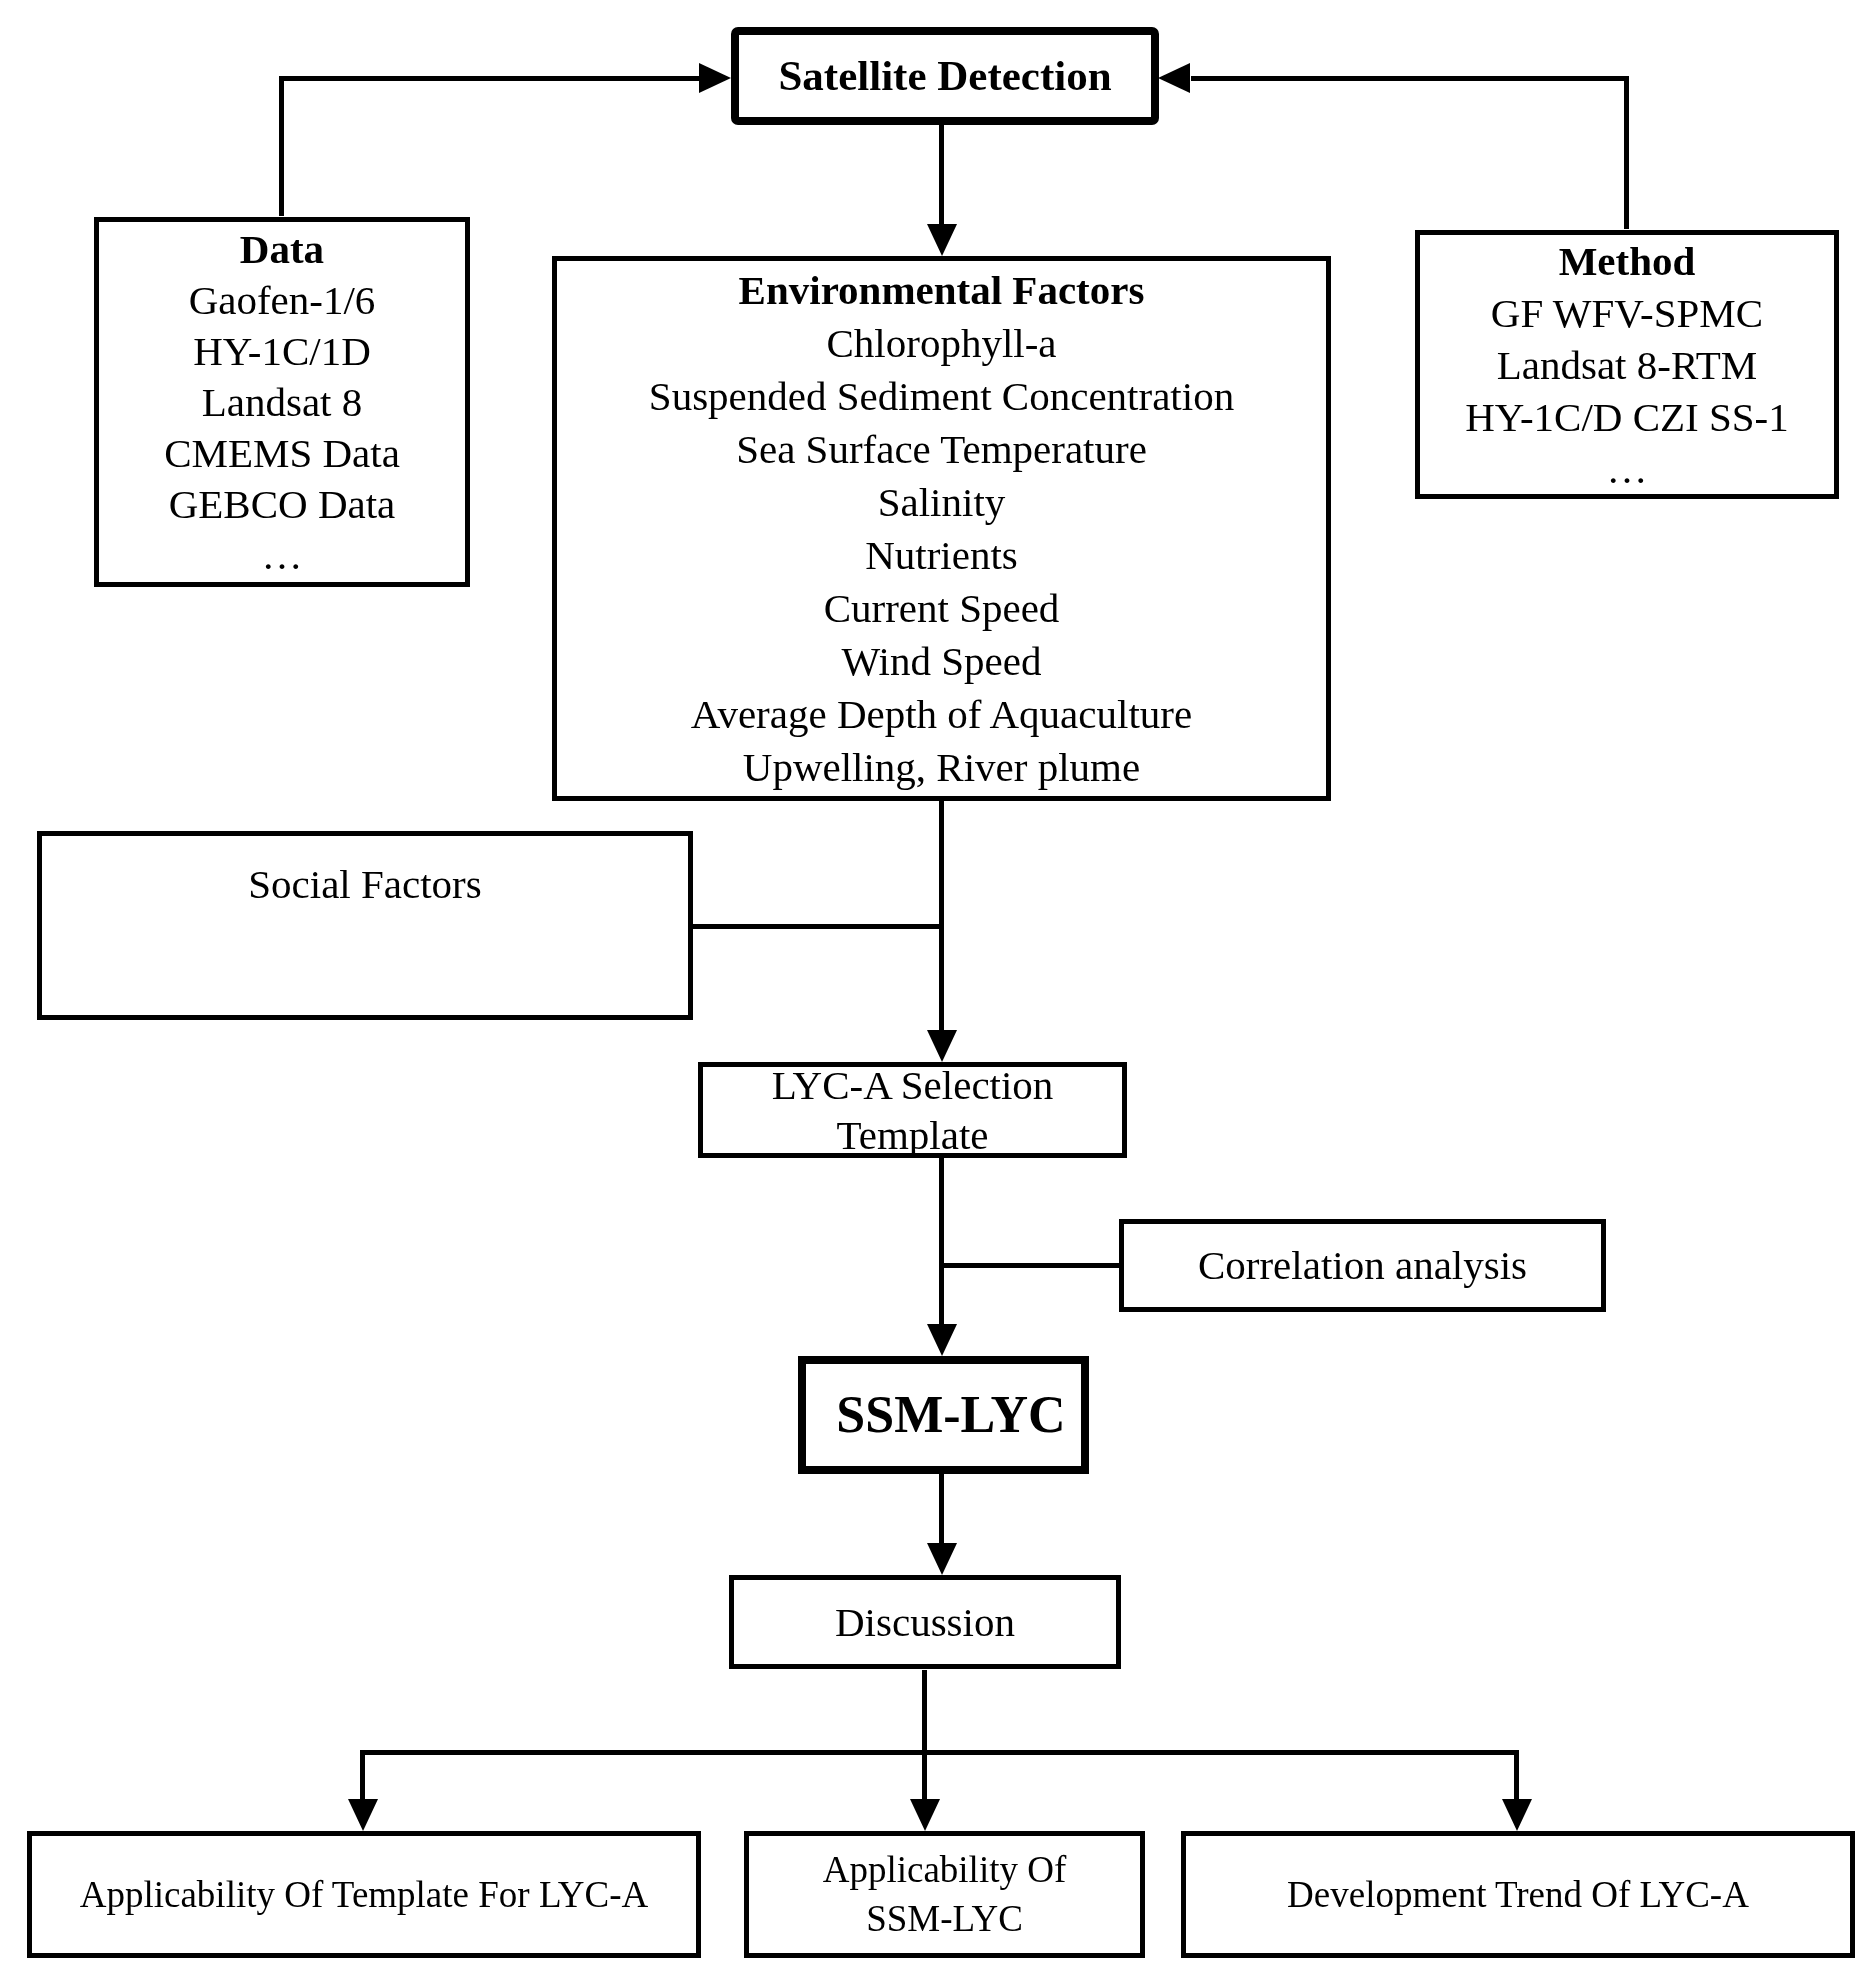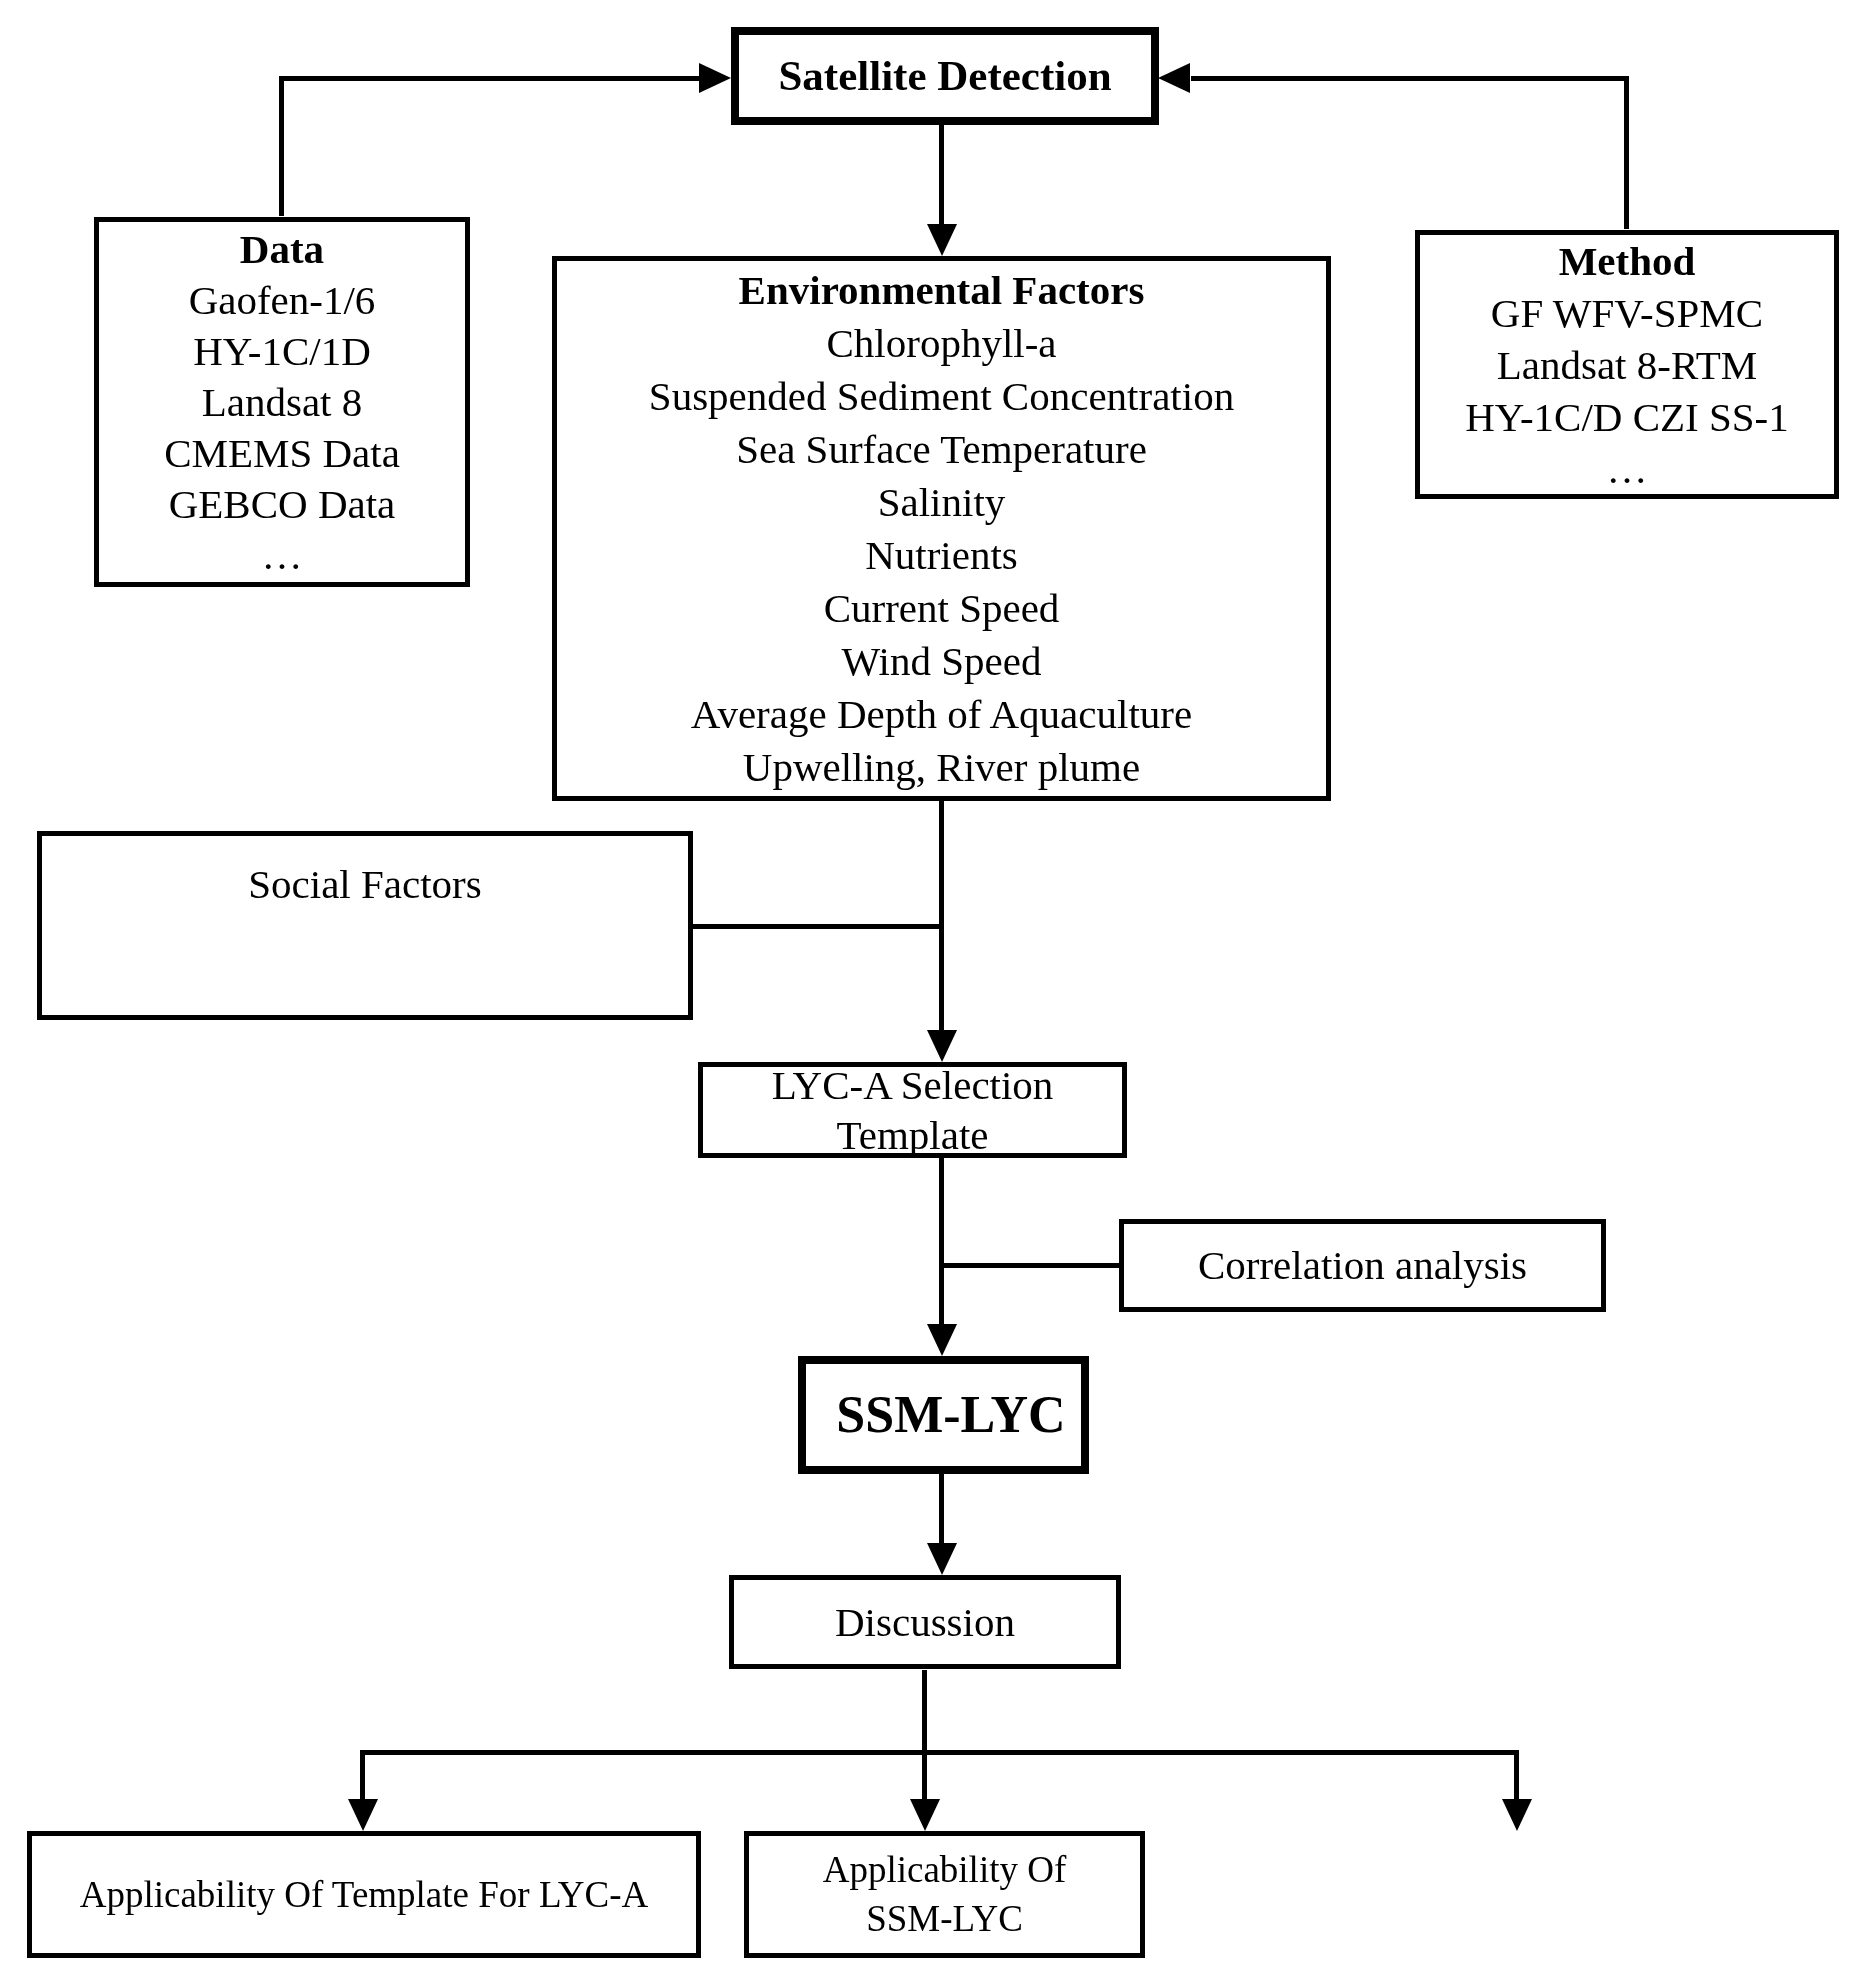--- a/index.html
+++ b/index.html
@@ -18,21 +18,21 @@
   .list{display:flex;flex-direction:column;align-items:center;justify-content:center;width:100%;}
   .line57{line-height:51px;}
   .line58{line-height:52px;}
   .line59{line-height:53px;}
   .hline,.vline{position:absolute;background:#000;}
   .arr{position:absolute;width:0;height:0;}
   .arr.down{border-left:15px solid transparent;border-right:15px solid transparent;border-top:32px solid #000;}
   .arr.right{border-top:15px solid transparent;border-bottom:15px solid transparent;border-left:32px solid #000;}
   .arr.left{border-top:15px solid transparent;border-bottom:15px solid transparent;border-right:32px solid #000;}
   
-  #satellite{left:731px;top:27px;width:428px;height:98px;font-size:43px;}
+  #satellite{left:731px;top:27px;width:428px;height:98px;font-size:43px;border-radius:7px;}
   #data-box{left:94px;top:217px;width:376px;height:370px;}
   #env-box{left:552px;top:256px;width:779px;height:545px;align-items:center;}
   #method-box{left:1415px;top:230px;width:424px;height:269px;}
   #factors-box{left:37px;top:831px;width:656px;height:189px;justify-content:space-between;padding:23px 0;}
   #template-box{left:698px;top:1062px;width:429px;height:96px;}
   #correlation-box{left:1119px;top:1219px;width:487px;height:93px;}
   #ssm-box{left:798px;top:1356px;width:291px;height:118px;font-size:52px;padding-left:15px;}
   #discussion-box{left:729px;top:1575px;width:392px;height:94px;}
   #bottom-left-box{left:27px;top:1831px;width:674px;height:127px;font-size:37px;}
   #bottom-mid-box{left:744px;top:1831px;width:401px;height:127px;font-size:37px;line-height:1.3;padding:0 33px;}
@@ -137,15 +137,18 @@
   </div>
 
   <div class="box" id="bottom-left-box">
     <span>Applicability Of Template For LYC-A</span>
   </div>
 
   <div class="box" id="bottom-mid-box">
     <span>Applicability Of SSM-LYC</span>
   </div>
 
+  <div class="box" id="bottom-right-box">
+    <span>Development Trend Of LYC-A</span>
+  </div>
 
 </div>
 
 
 </body></html>

